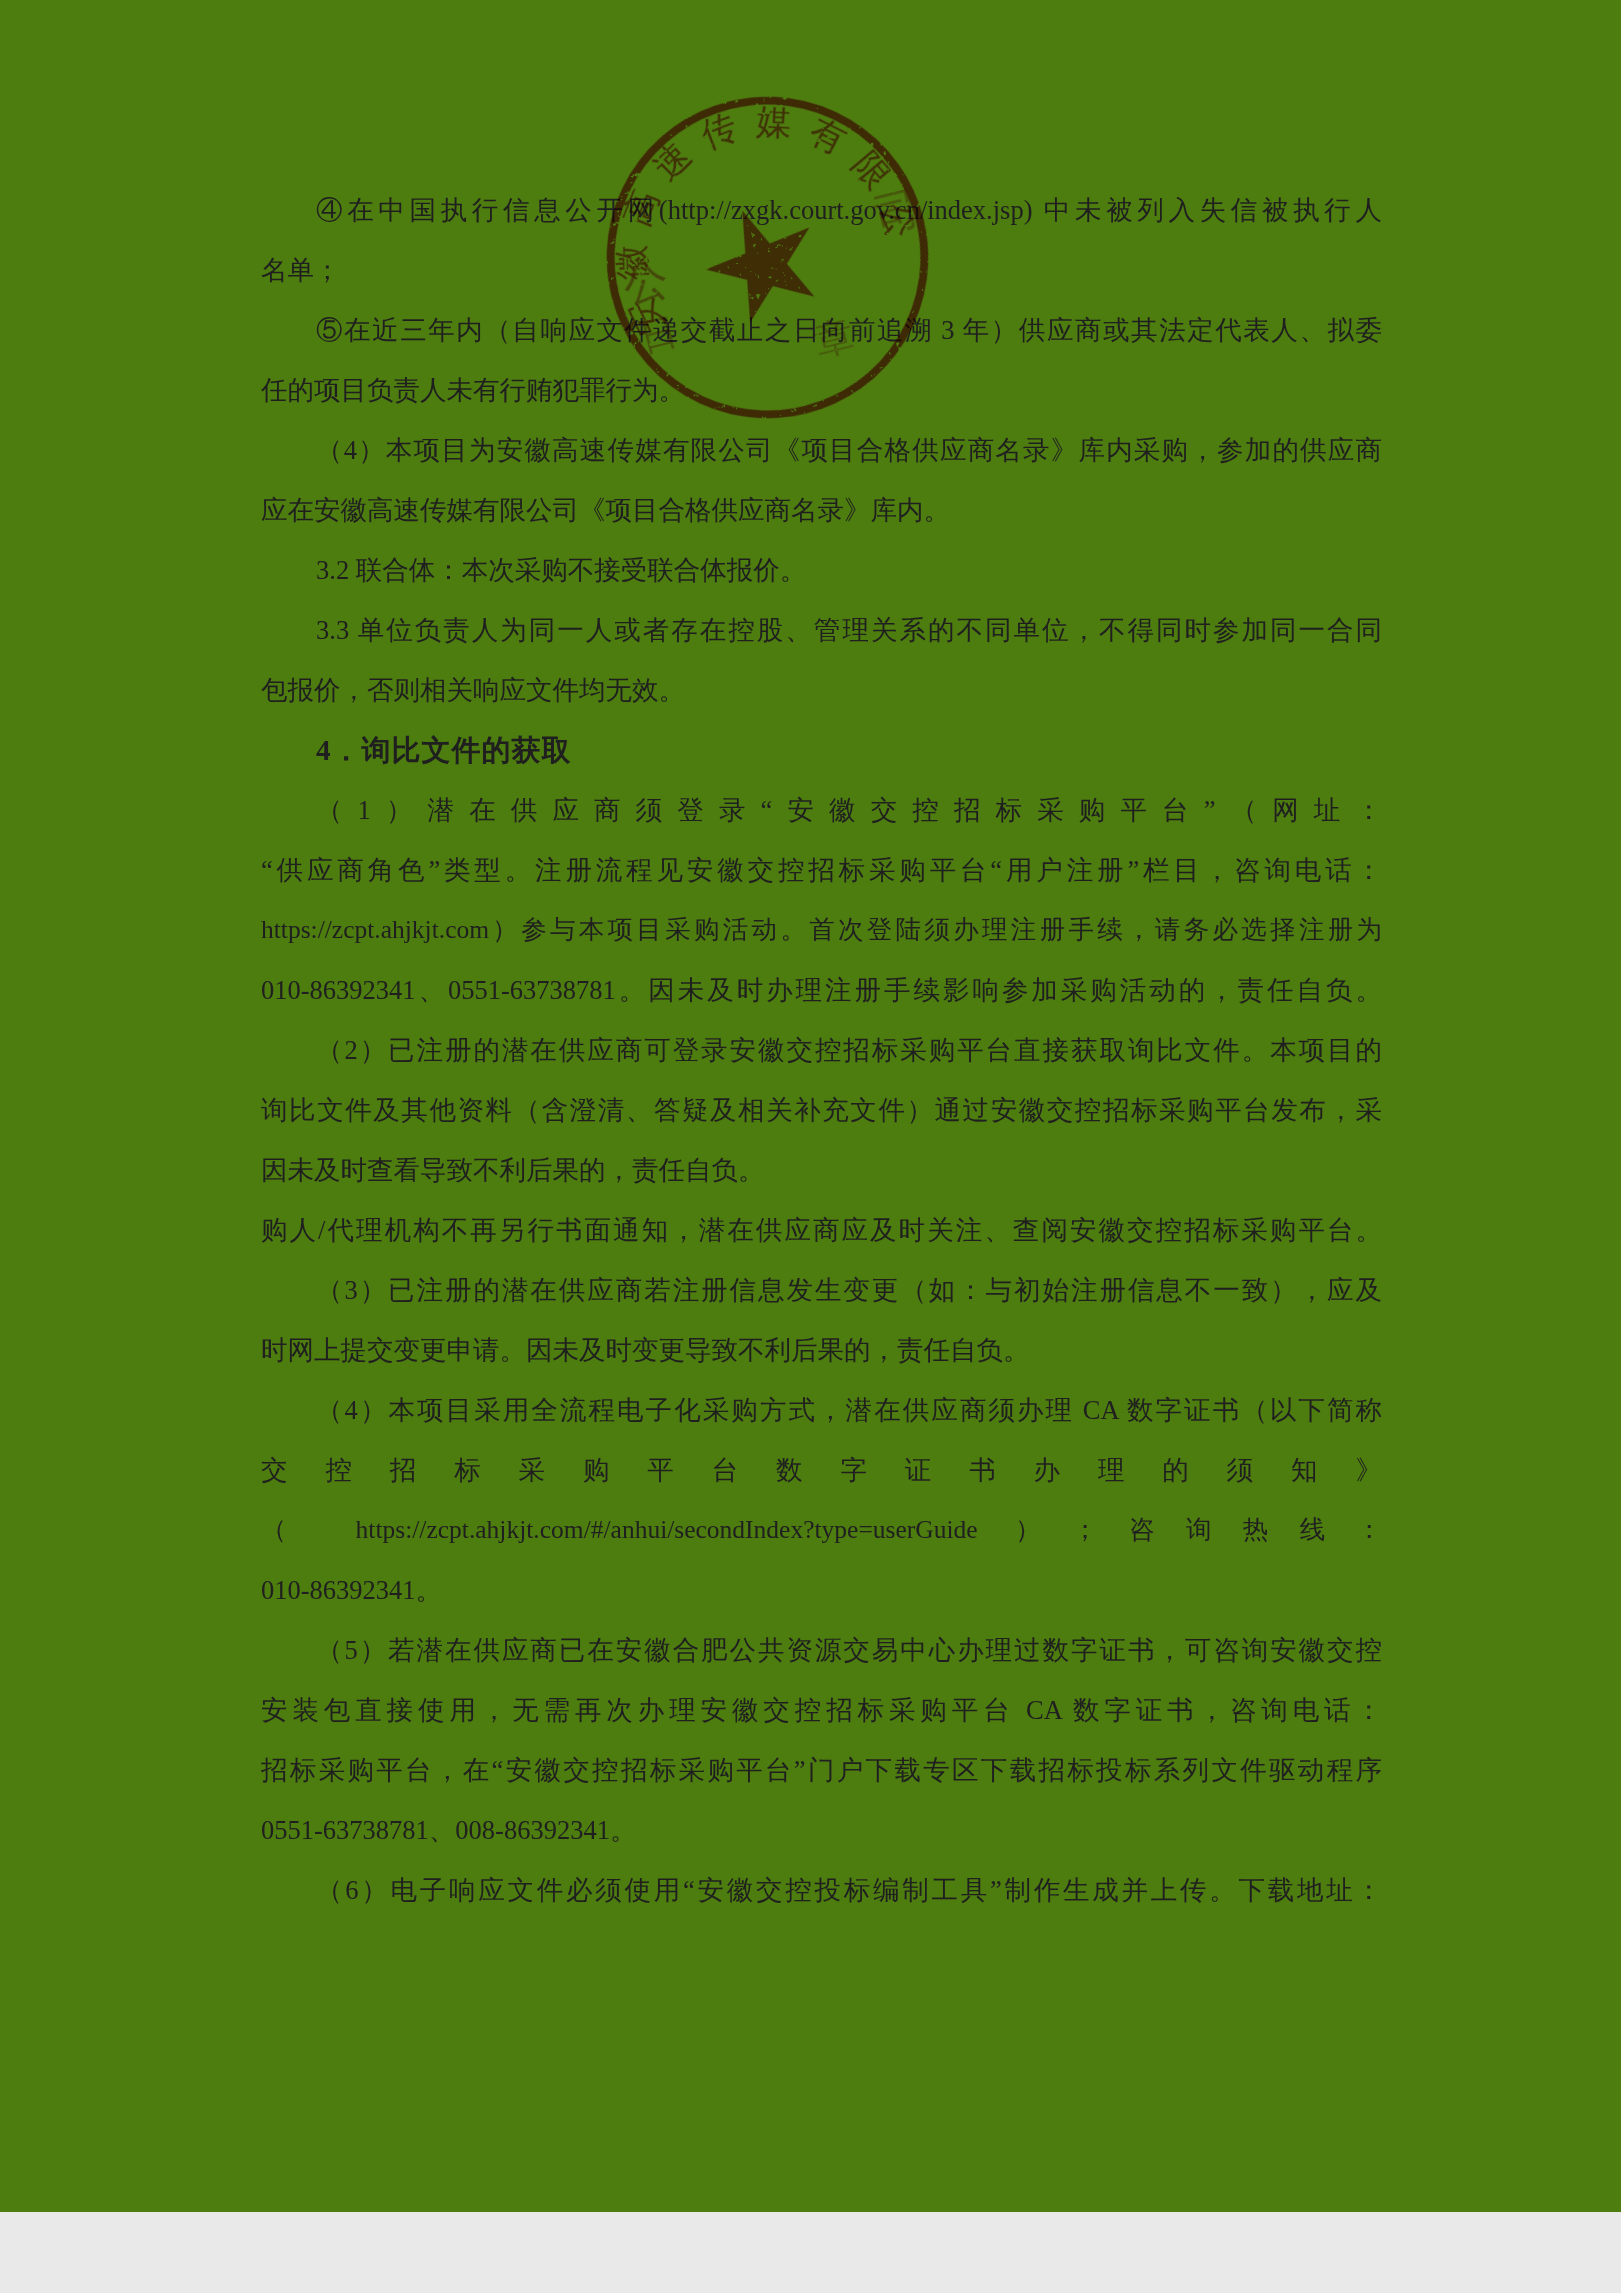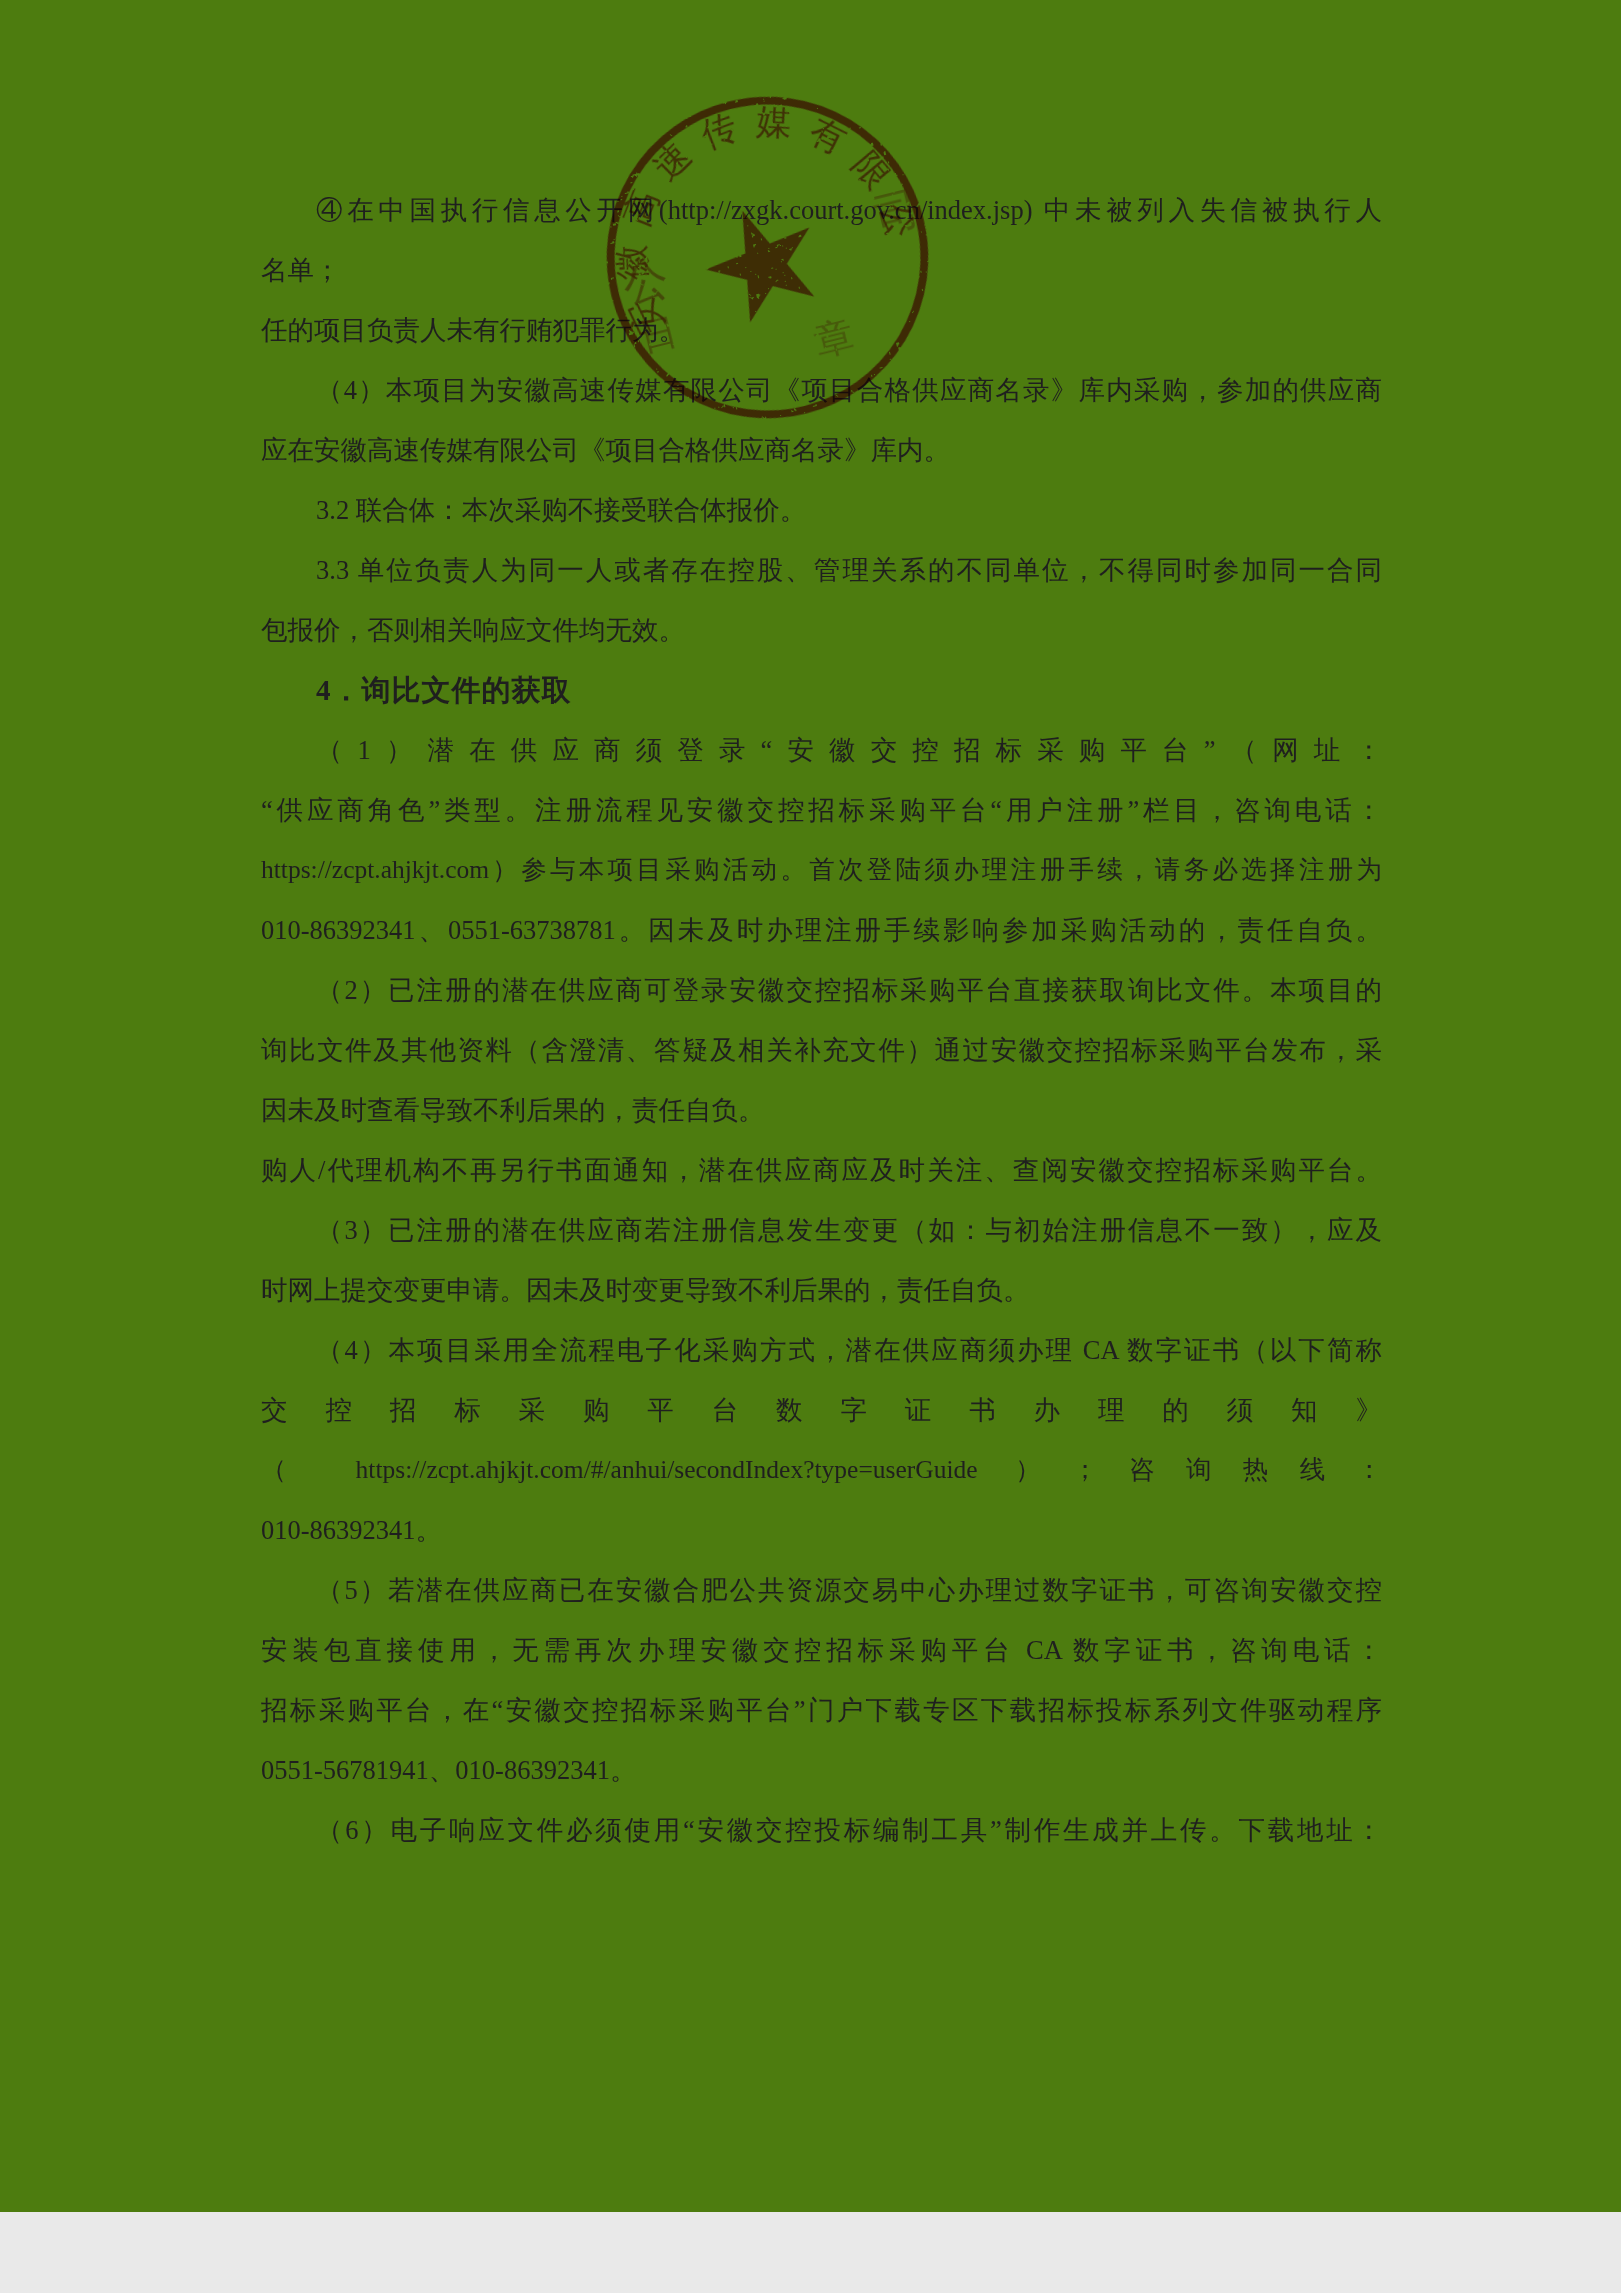--- a/index.html
+++ b/index.html
@@ -56,20 +56,21 @@
 </style>
 </head>
 <body>
 
 <div class="page">
 
   <div class="doc">
 
   <div class="line full indent">④在中国执行信息公开网(http://zxgk.court.gov.cn/index.jsp) 中未被列入失信被执行人</div>
       <div class="line left">名单；</div>
+      <div class="line full indent">⑤在近三年内（自响应文件递交截止之日向前追溯 3 年）供应商或其法定代表人、拟委</div>
       <div class="line left">任的项目负责人未有行贿犯罪行为。</div>
       <div class="line full indent">（4）本项目为安徽高速传媒有限公司《项目合格供应商名录》库内采购，参加的供应商</div>
       <div class="line left">应在安徽高速传媒有限公司《项目合格供应商名录》库内。</div>
       <div class="line left indent">3.2 联合体：本次采购不接受联合体报价。</div>
       <div class="line full indent">3.3 单位负责人为同一人或者存在控股、管理关系的不同单位，不得同时参加同一合同</div>
       <div class="line left">包报价，否则相关响应文件均无效。</div>
       <div class="line left indent bold">4．询比文件的获取</div>
       <div class="line full indent">（1）潜在供应商须登录“安徽交控招标采购平台”（网址：</div>
       <div class="line full">“供应商角色”类型。注册流程见安徽交控招标采购平台“用户注册”栏目，咨询电话：</div>
       <div class="line full small">https://zcpt.ahjkjt.com）参与本项目采购活动。首次登陆须办理注册手续，请务必选择注册为</div>
@@ -80,21 +81,21 @@
       <div class="line full">购人/代理机构不再另行书面通知，潜在供应商应及时关注、查阅安徽交控招标采购平台。</div>
       <div class="line full indent">（3）已注册的潜在供应商若注册信息发生变更（如：与初始注册信息不一致），应及</div>
       <div class="line left">时网上提交变更申请。因未及时变更导致不利后果的，责任自负。</div>
       <div class="line full indent">（4）本项目采用全流程电子化采购方式，潜在供应商须办理 CA 数字证书（以下简称</div>
       <div class="line full">交控招标采购平台数字证书办理的须知》</div>
       <div class="line full small">（ https://zcpt.ahjkjt.com/#/anhui/secondIndex?type=userGuide ）；咨询热线：</div>
       <div class="line left">010-86392341。</div>
       <div class="line full indent">（5）若潜在供应商已在安徽合肥公共资源交易中心办理过数字证书，可咨询安徽交控</div>
       <div class="line full">安装包直接使用，无需再次办理安徽交控招标采购平台 CA 数字证书，咨询电话：</div>
       <div class="line full">招标采购平台，在“安徽交控招标采购平台”门户下载专区下载招标投标系列文件驱动程序</div>
-      <div class="line left">0551-56781941、010-86392341。</div>
+      <div class="line left">0551-63738781、008-86392341。</div>
       <div class="line full indent">（6）电子响应文件必须使用“安徽交控投标编制工具”制作生成并上传。下载地址：</div>
     </div>
 
   <div class="stamp">
     <svg width="549" height="549" viewBox="0 0 560 560" xmlns="http://www.w3.org/2000/svg">
       <defs>
         <filter id="speckle" x="-10%" y="-10%" width="120%" height="120%">
           <feTurbulence type="fractalNoise" baseFrequency="0.18" numOctaves="3" seed="11" result="n"></feTurbulence>
           <feColorMatrix in="n" type="luminanceToAlpha" result="la"></feColorMatrix>
           <feComponentTransfer in="la" result="m">

